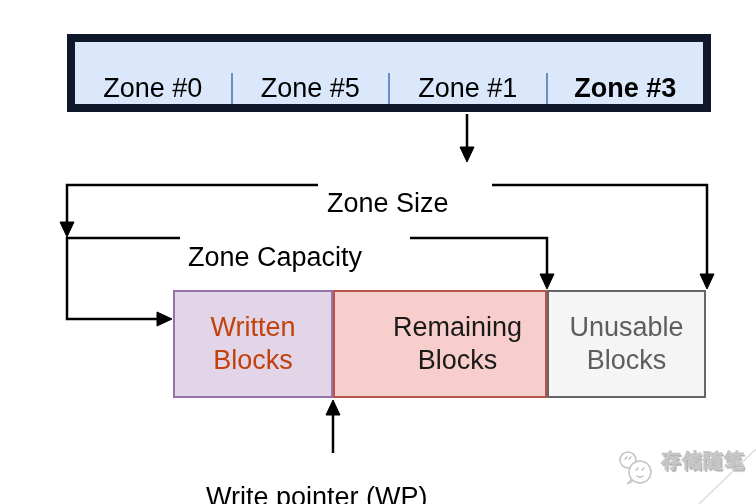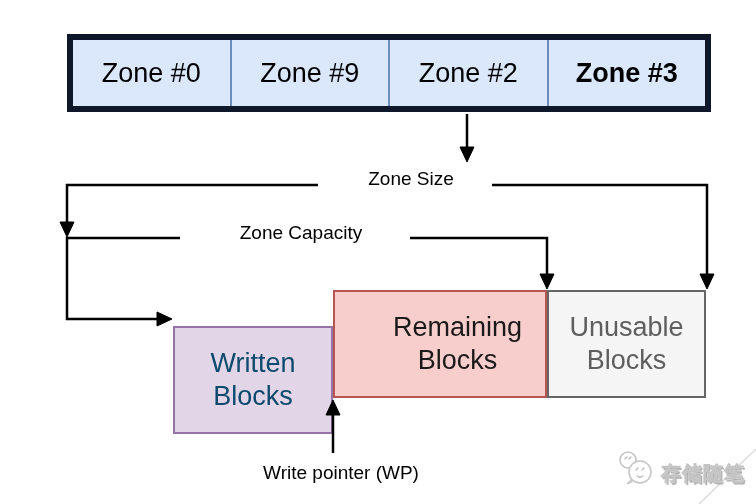--- a/index.html
+++ b/index.html
@@ -3,71 +3,71 @@
 <meta charset="utf-8">
 <style>
   html,body{margin:0;padding:0;background:#ffffff;}
   .canvas{
     position:relative;width:756px;height:504px;background:#ffffff;overflow:hidden;
     font-family:"Liberation Sans", sans-serif;
   }
   
   .zone-row{
     position:absolute;left:67px;top:34px;width:644px;height:78px;
-    display:flex;box-sizing:border-box;border:6px solid #0f172a;background:#dbe8fc;
+    display:flex;box-sizing:border-box;border:8px solid #0f172a;background:#dbe8fc;align-items:flex-end;
   }
   .zone-cell{
     flex:1;display:flex;align-items:center;justify-content:center;
     font-size:27px;color:#000000;border-right:2px solid #6c8ebf;box-sizing:border-box;
   }
   .zone-cell:last-child{border-right:none;font-weight:bold;}
   
   .connectors{position:absolute;left:0;top:0;width:756px;height:504px;pointer-events:none;z-index:5;}
   .connectors path{stroke:#000000;stroke-width:2.5;fill:none;}
   .connectors polygon{fill:#000000;stroke:#000000;stroke-width:1;}
   
-  .lbl{position:absolute;font-size:19px;color:#000000;text-align:center;white-space:nowrap;z-index:4;background:#ffffff;padding:0 6px;}
+  .lbl{position:absolute;font-size:27px;color:#000000;text-align:left;white-space:nowrap;z-index:4;background:#ffffff;padding:0 6px;margin-top:20px;}
   .lbl-zone-size{left:321px;top:168px;width:168px;}
   .lbl-zone-capacity{left:182px;top:222px;width:226px;}
   .lbl-write-pointer{left:200px;top:462px;width:270px;background:transparent;}
   
   .block{
     position:absolute;top:290px;height:108px;box-sizing:border-box;border:2px solid;
     display:flex;flex-direction:column;align-items:center;justify-content:center;
     font-size:27px;line-height:33px;text-align:center;z-index:2;
   }
   .block-written{left:173px;width:160px;}
   .block-remaining{left:333px;width:214px;padding-left:35px;}
   .block-unusable{left:547px;width:159px;}
   
-  .watermark{position:absolute;left:616px;top:447px;display:flex;align-items:flex-end;gap:5px;z-index:3;font-family:Liberation Serif, serif;}
+  .watermark{position:absolute;left:616px;top:447px;display:flex;align-items:flex-start;gap:5px;z-index:3;font-family:Liberation Serif, serif;}
   .watermark-text{
     font-size:20px;font-weight:bold;letter-spacing:1px;
     color:#f4f4f4;-webkit-text-stroke:0.6px #c4c4c4;
     text-shadow:1.5px 1.5px 1px #ababab;
   }
   .corner-line{position:absolute;left:0;top:0;width:756px;height:504px;pointer-events:none;z-index:1;}
 </style>
 </head>
 <body>
 
 <div class="canvas">
 
   <div class="zone-row">
     <div class="zone-cell">Zone #0</div>
-    <div class="zone-cell">Zone #9</div>
-    <div class="zone-cell">Zone #2</div>
+    <div class="zone-cell">Zone #5</div>
+    <div class="zone-cell">Zone #1</div>
     <div class="zone-cell">Zone #3</div>
   </div>
 
   <div class="lbl lbl-zone-size">Zone Size</div>
   <div class="lbl lbl-write-pointer">Write pointer (WP)</div>
   <div class="lbl lbl-zone-capacity">Zone Capacity</div>
 
-  <div class="block block-written" style="background: rgb(225, 213, 231); border-color: rgb(150, 115, 166); color: #0c4a6e; margin-top: 36px;">
+  <div class="block block-written" style="background: rgb(225, 213, 231); border-color: rgb(150, 115, 166); color: #c2410c;">
     <span>Written</span>
     <span>Blocks</span>
   </div>
   <div class="block block-remaining" style="background: rgb(248, 206, 204); border-color: rgb(184, 84, 80); color: rgb(26, 26, 26);">
     <span>Remaining</span>
     <span>Blocks</span>
   </div>
   <div class="block block-unusable" style="background: rgb(245, 245, 245); border-color: rgb(102, 102, 102); color: rgb(94, 94, 94);">
     <span>Unusable</span>
     <span>Blocks</span>

